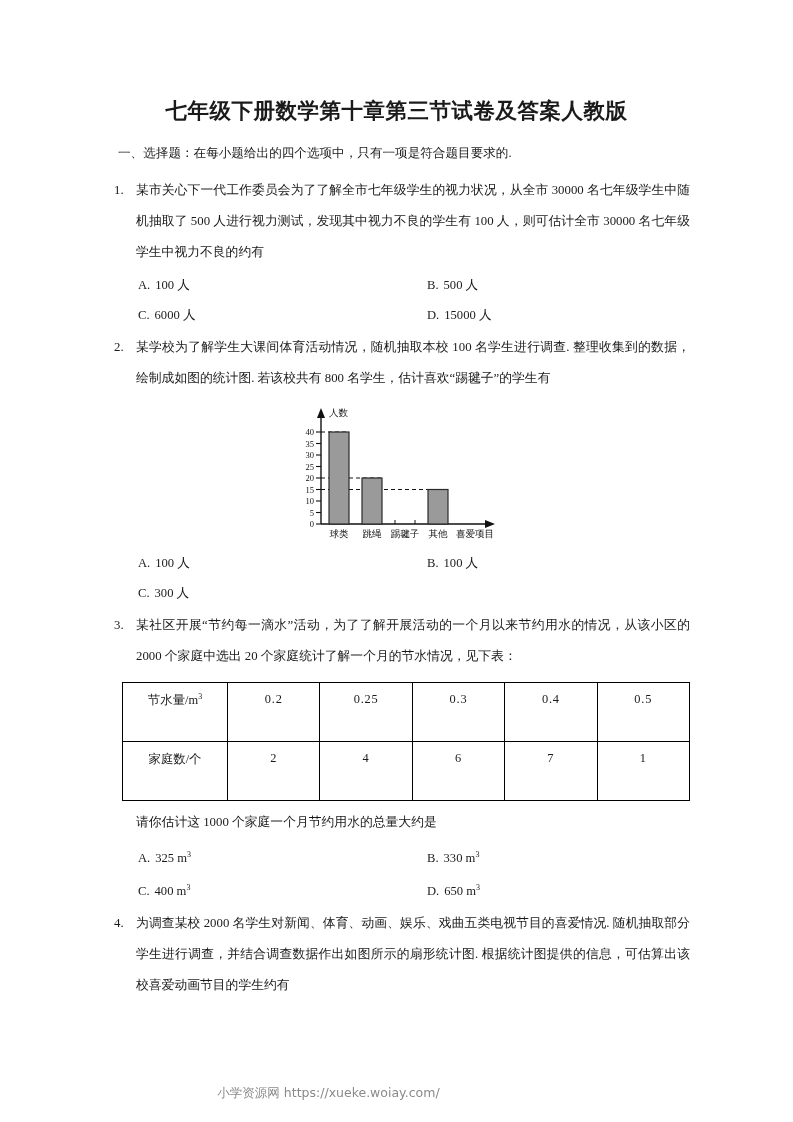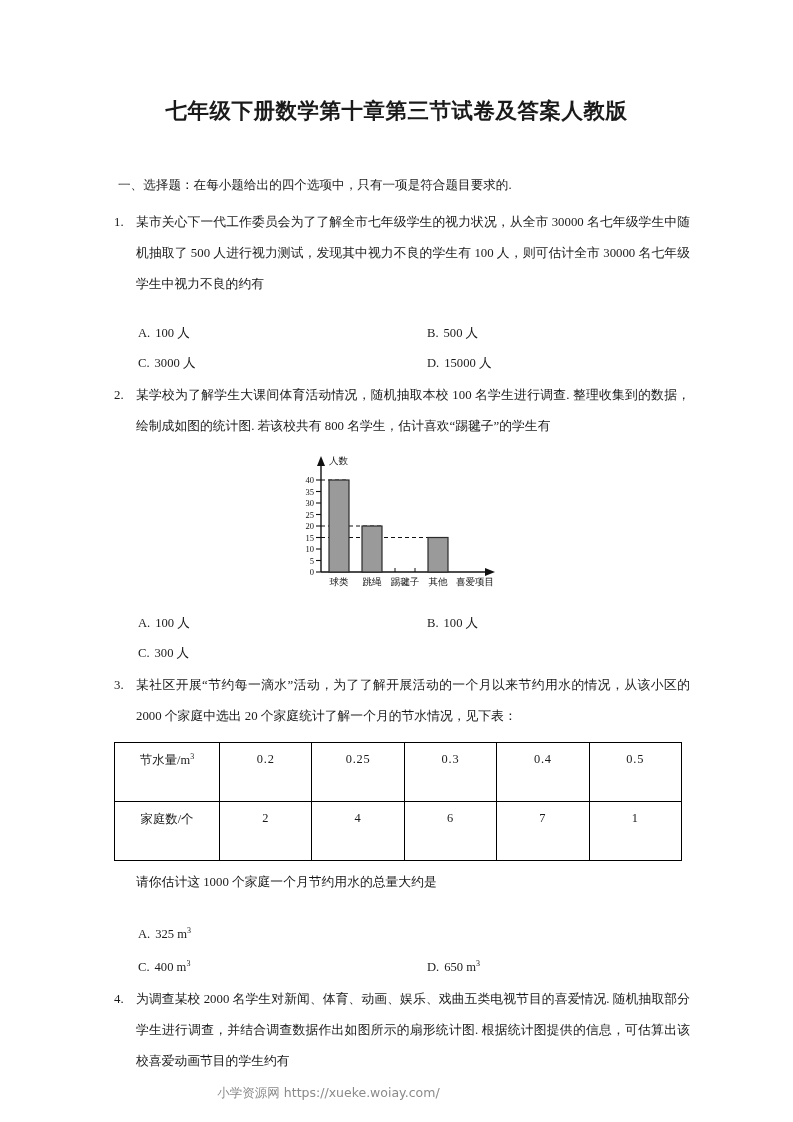--- a/index.html
+++ b/index.html
@@ -31,21 +31,21 @@
     text-align: center;
     font-size: 21.5px;
     font-weight: bold;
     letter-spacing: 0.5px;
     font-family: "Liberation Serif", "DejaVu Serif", serif;
   }
 
   
   .content {
     position: absolute;
-    top: 176px;
+    top: 144px;
     left: 112px;
     width: 578px;
   }
 
   .section-head {
     font-size: 12.6px;
     line-height: 1.5;
     margin: 0 0 12px 6px;
   }
 
@@ -67,21 +67,21 @@
   }
   .q-text {
     flex: 1 1 auto;
     text-align: justify;
     text-justify: inter-ideograph;
     line-height: 31px;
   }
 
   
   .options {
-    margin-top: 18px;
+    margin-top: 2px;
   }
   .opt-row {
     display: flex;
     line-height: 30px;
     font-size: 12.6px;
   }
   .opt {
     width: 50%;
     padding-left: 26px;
     box-sizing: border-box;
@@ -107,21 +107,21 @@
   .chart svg { display: block; }
   .cjk { font-family: "DejaVu Sans", "Liberation Sans", sans-serif; }
 
   
   .table-wrap {
     margin: 10px 0 6px 0;
   }
   table.data-table {
     border-collapse: collapse;
     width: 568px;
-    margin-left: 2px;
+    margin-left: 10px;
     table-layout: fixed;
   }
   table.data-table td {
     border: 1px solid #000;
     height: 48px;
     text-align: center;
     vertical-align: top;
     padding-top: 9px;
     font-size: 12.4px;
     font-family: "Liberation Serif", "DejaVu Serif", serif;
@@ -173,21 +173,21 @@
         <div class="opt-row">
           <div class="opt">
             <span class="lab">A.</span><span>100 人</span>
           </div>
           <div class="opt">
             <span class="lab">B.</span><span>500 人</span>
           </div>
         </div>
         <div class="opt-row">
           <div class="opt">
-            <span class="lab">C.</span><span>3000 人</span>
+            <span class="lab">C.</span><span>6000 人</span>
           </div>
           <div class="opt">
             <span class="lab">D.</span><span>15000 人</span>
           </div>
         </div>
       </div>
     </div>
 
     <div class="question">
       <div class="q-body">
@@ -303,20 +303,23 @@
         </table>
       </div>
 
       <div class="after-table">请你估计这 1000 个家庭一个月节约用水的总量大约是</div>
 
       <div class="options">
         <div class="opt-row">
           <div class="opt">
             <span class="lab">A.</span><span>325</span>&nbsp;<span>m</span><sup class="unit">3</sup>
           </div>
+          <div class="opt">
+            <span class="lab">B.</span><span>330</span>&nbsp;<span>m</span><sup class="unit">3</sup>
+          </div>
         </div>
         <div class="opt-row">
           <div class="opt">
             <span class="lab">C.</span><span>400</span>&nbsp;<span>m</span><sup class="unit">3</sup>
           </div>
           <div class="opt">
             <span class="lab">D.</span><span>650</span>&nbsp;<span>m</span><sup class="unit">3</sup>
           </div>
         </div>
       </div>

